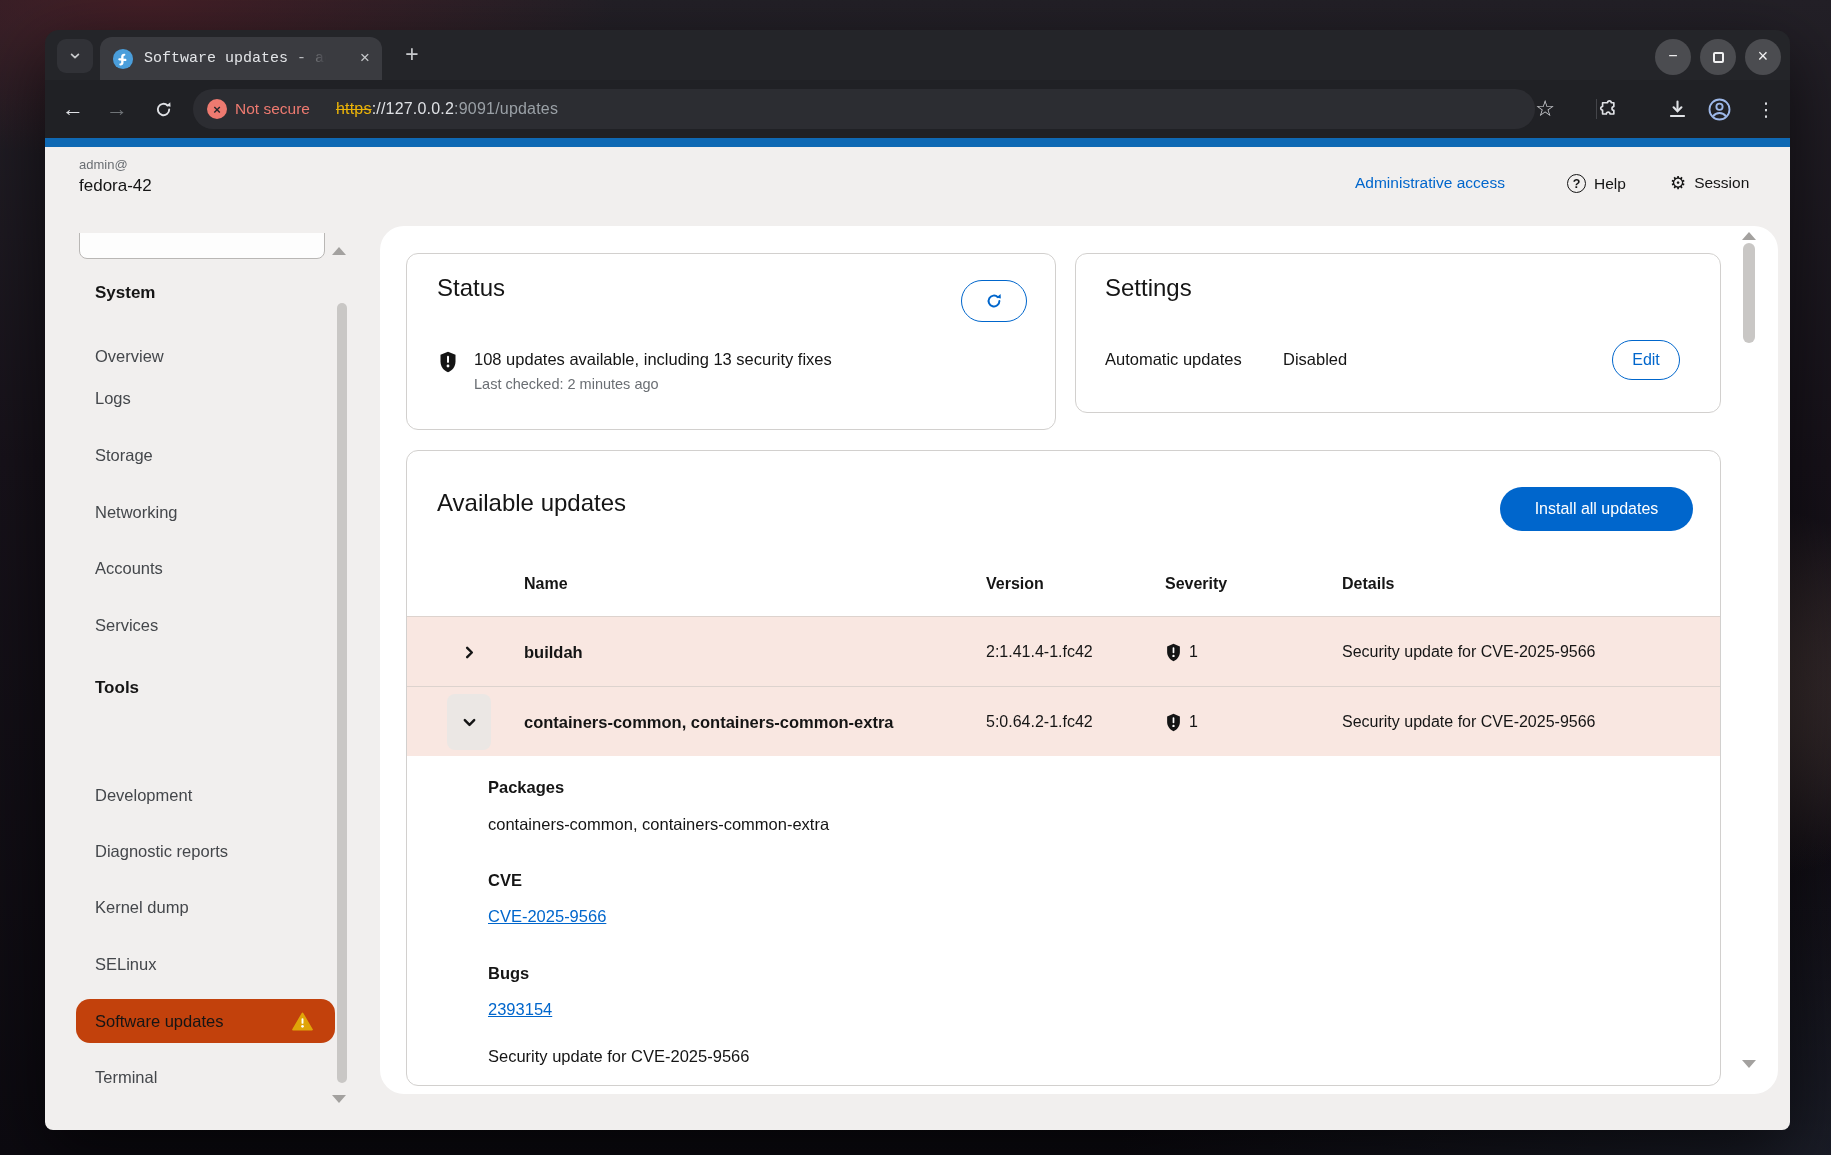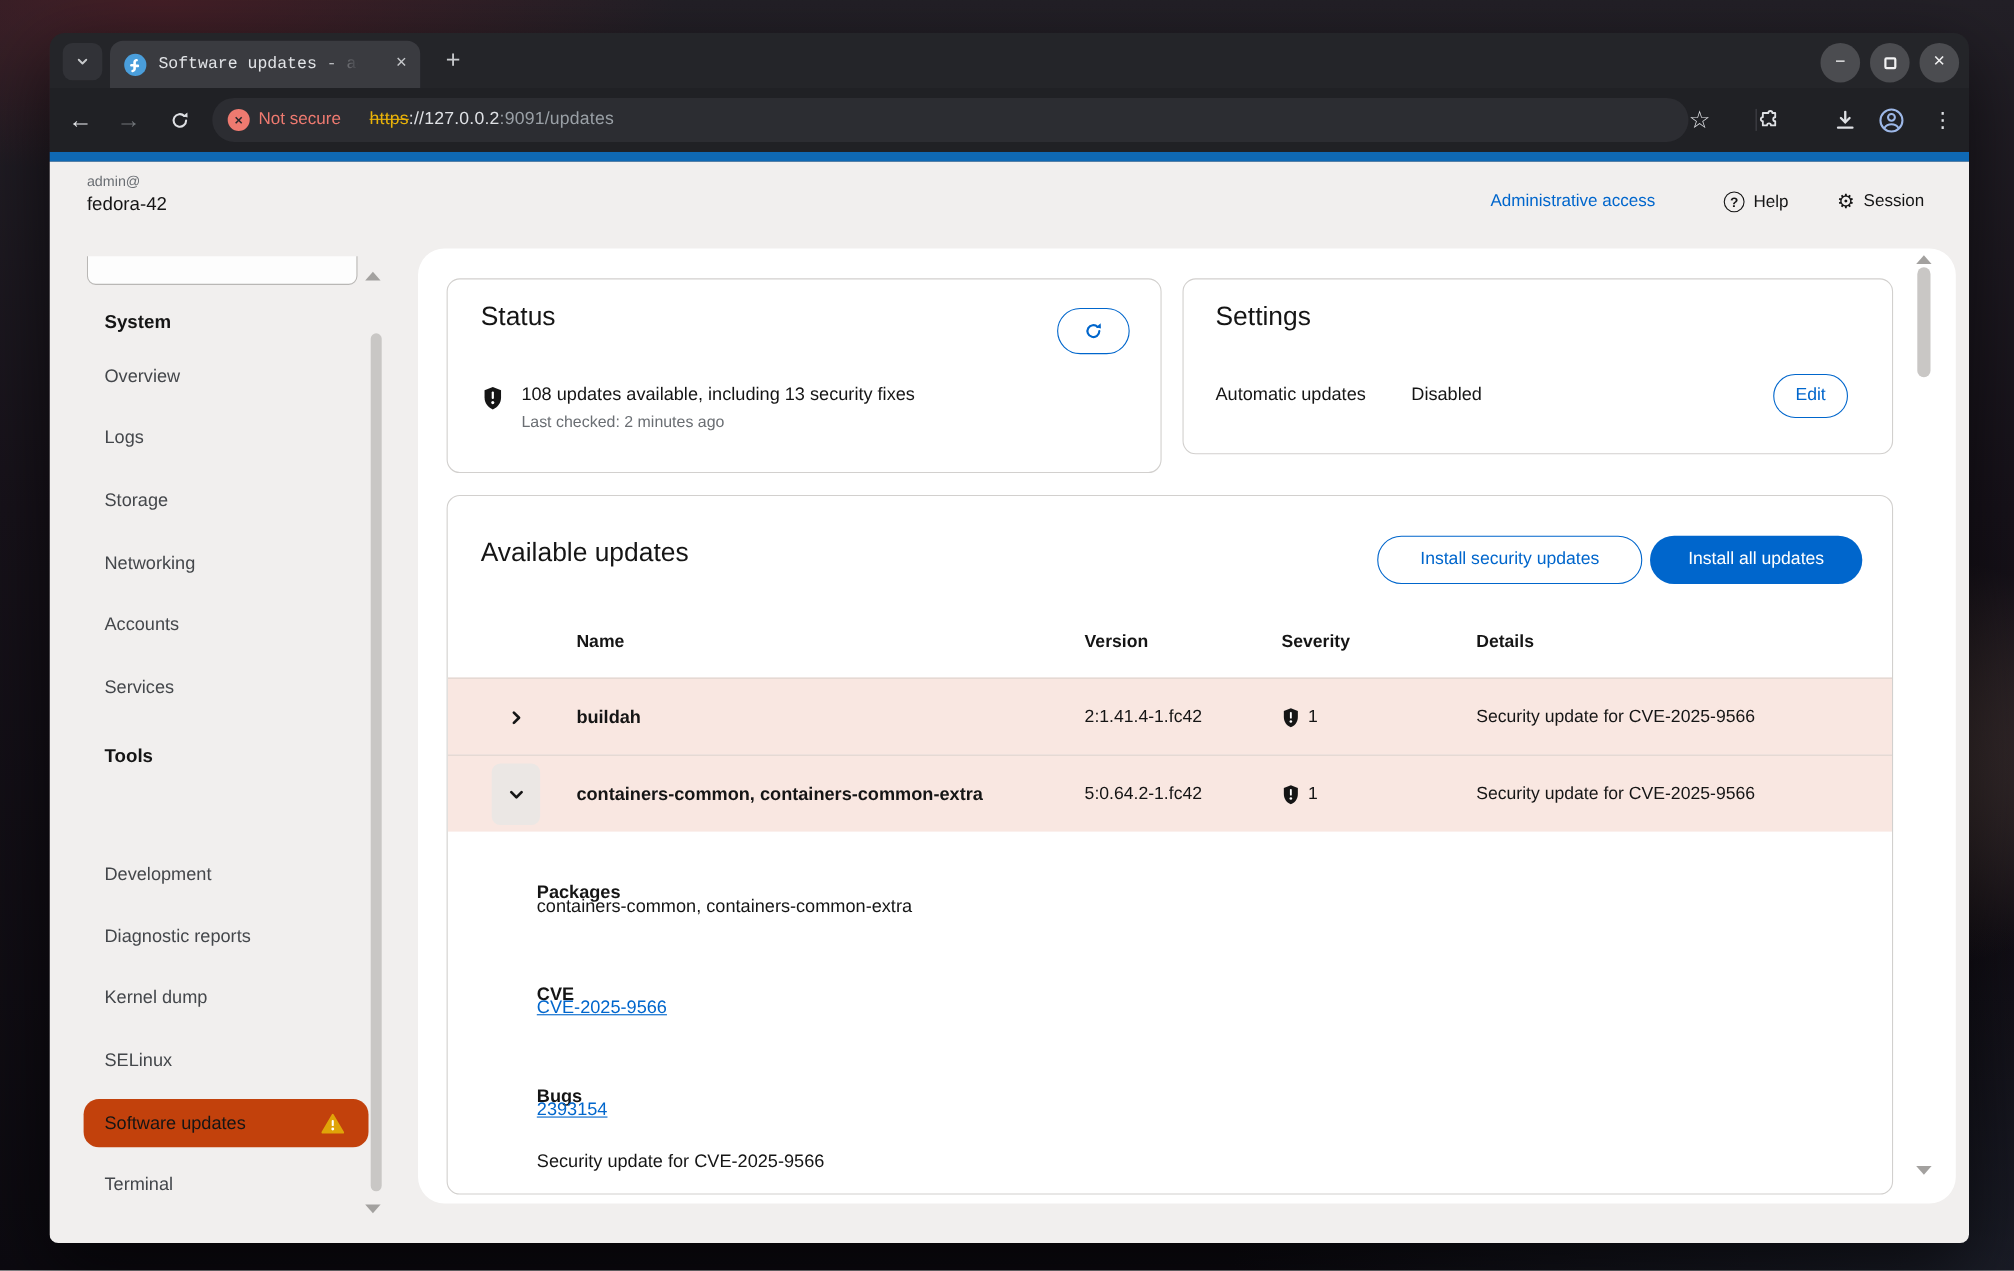--- a/index.html
+++ b/index.html
@@ -93,21 +93,21 @@
   .col-name { left:117px; } .col-version { left:579px; } .col-sev { left:758px; } .col-details { left:935px; }
   .row { position:absolute; left:0; width:1315px; height:70px; background:#f9e7e1; border-top:1px solid #ddd3ce; }
   .row1 { top:165px; } .row2 { top:235px; }
   .cell { position:absolute; top:0; height:70px; display:flex; align-items:center; font-size:16px; color:#151515; }
   .c-name { left:117px; font-weight:bold; font-size:16.5px; }
   .c-version { left:579px; } .c-sev { left:758px; gap:7px; } .c-details { left:935px; }
   .sev-shield { width:17px; height:19px; }
   .expander { position:absolute; left:42px; top:17px; width:40px; height:36px; display:flex; align-items:center; justify-content:center; }
   .expander.open { left:40px; top:7px; width:44px; height:56px; background:#ebe7e4; border-radius:8px; }
   .chev { width:15px; height:15px; }
-  .xlabel { position:absolute; left:81px; font-size:16.5px; font-weight:bold; color:#151515;margin-top:24px; }
+  .xlabel { position:absolute; left:81px; font-size:16.5px; font-weight:bold; color:#151515; }
   .xtext  { position:absolute; left:81px; font-size:16.5px; color:#151515; }
   .xlink  { position:absolute; left:81px; font-size:16.5px; color:#0066cc; text-decoration:underline; }
   .main-caret-up { left:1362px; top:6px; }
   .main-caret-down { left:1362px; top:834px; }
   .main-thumb { position:absolute; left:1363px; top:17px; width:12px; height:100px; background:#c9c7c5; border-radius:6px; }
 </style>
 </head>
 <body>
 
 <div class="window">
@@ -196,21 +196,21 @@
     </div>
 
     <div class="search-clip">
       <input class="search-input" style="">
     </div>
     <div class="caret caret-up side-caret-up"></div>
     <div class="side-thumb"></div>
     <div class="caret caret-down side-caret-down"></div>
 
     <div class="nav-heading" style="top:136px">System</div>
-    <div class="nav-item" style="top:173px">Overview</div>
+    <div class="nav-item" style="top:187px">Overview</div>
     <div class="nav-item" style="top:229px">Logs</div>
     <div class="nav-item" style="top:286px">Storage</div>
     <div class="nav-item" style="top:343px">Networking</div>
     <div class="nav-item" style="top:399px">Accounts</div>
     <div class="nav-item" style="top:456px">Services</div>
 
     <div class="nav-heading" style="top:531px">Tools</div>
     <div class="nav-item" style="top:626px">Development</div>
     <div class="nav-item" style="top:682px">Diagnostic reports</div>
     <div class="nav-item" style="top:738px">Kernel dump</div>
@@ -250,21 +250,20 @@
 
       <div class="card card-settings">
         <div class="card-title" style="left:29px">Settings</div>
         <div class="set-label">Automatic updates</div>
         <div class="set-value">Disabled</div>
         <div class="pill-btn edit-btn">Edit</div>
       </div>
 
       <div class="card card-updates">
         <div class="upd-title">Available updates</div>
-        <div class="pill-btn sec-btn">Install security updates</div>
         <div class="all-btn">Install all updates</div>
 
         <div class="th col-name">Name</div>
         <div class="th col-version">Version</div>
         <div class="th col-sev">Severity</div>
         <div class="th col-details">Details</div>
 
         <div class="row row1">
           <div class="expander">
             <svg class="chev" viewBox="0 0 16 16" fill="none" stroke="#151515" stroke-width="2.6" stroke-linecap="round" stroke-linejoin="round">

